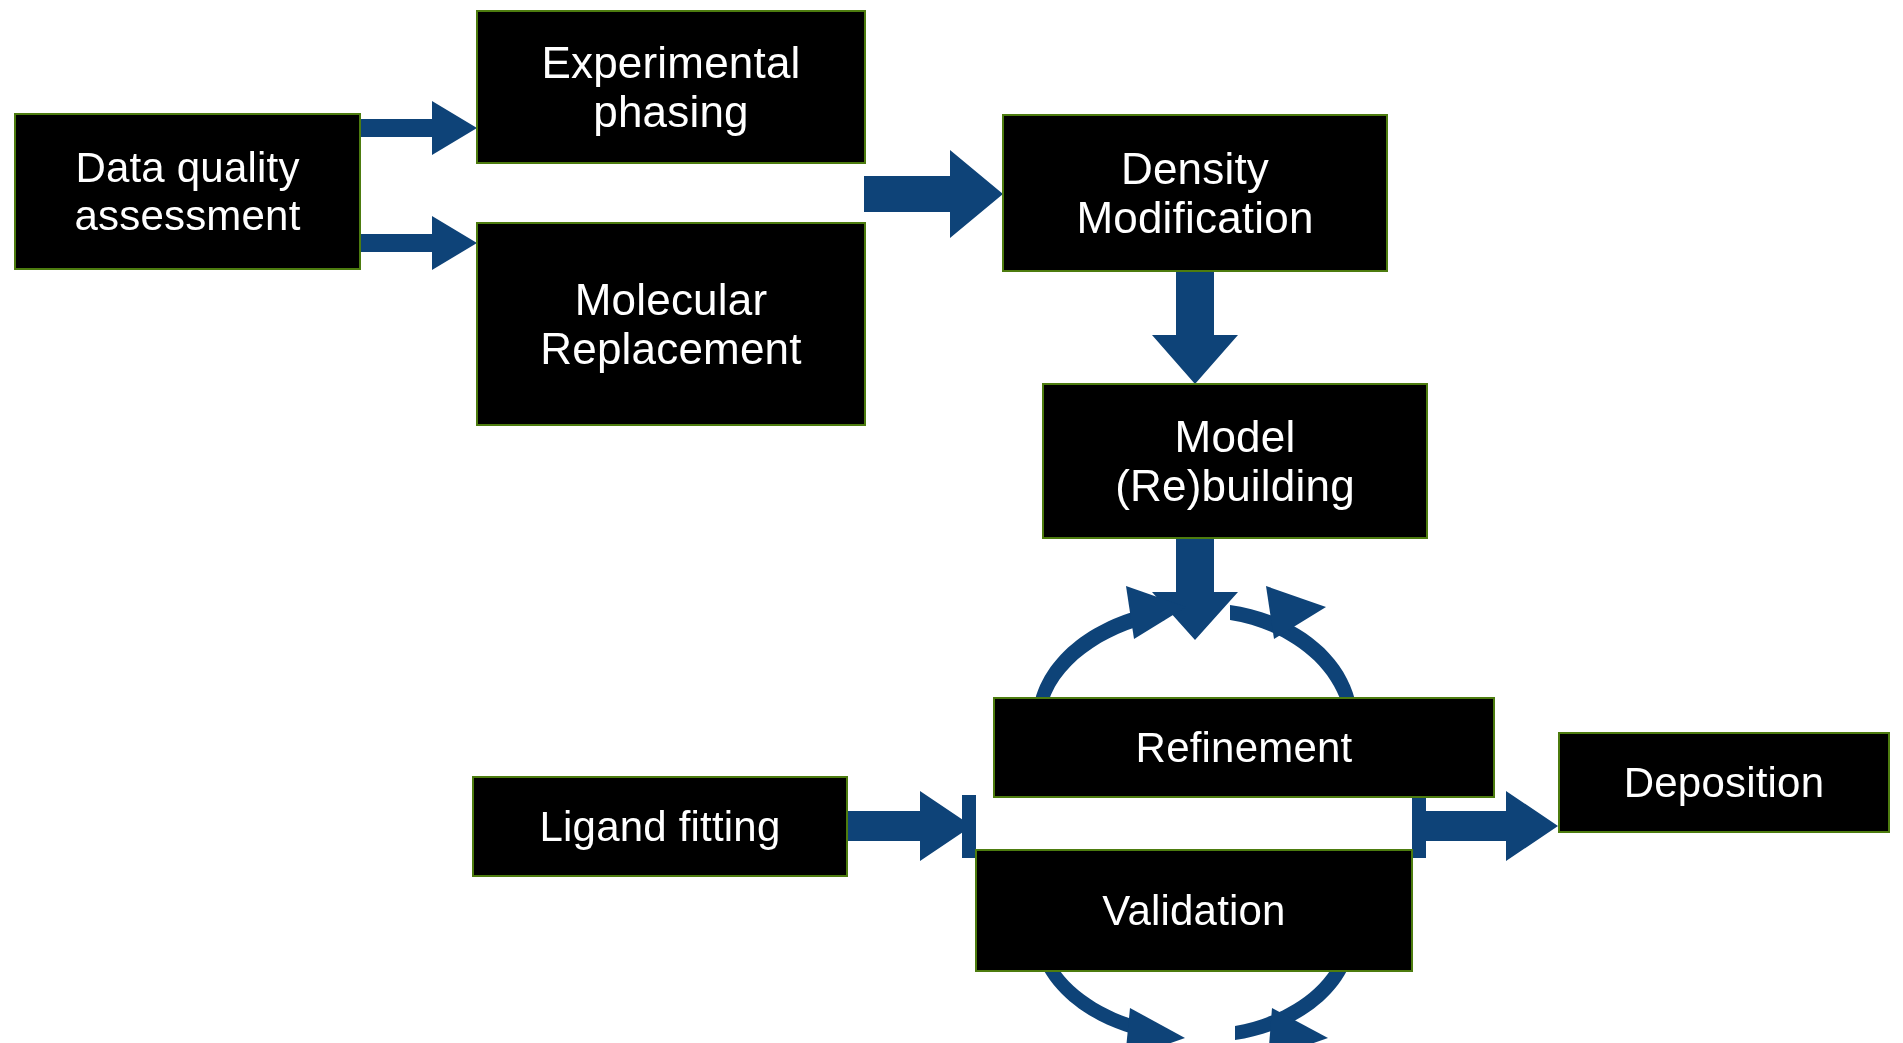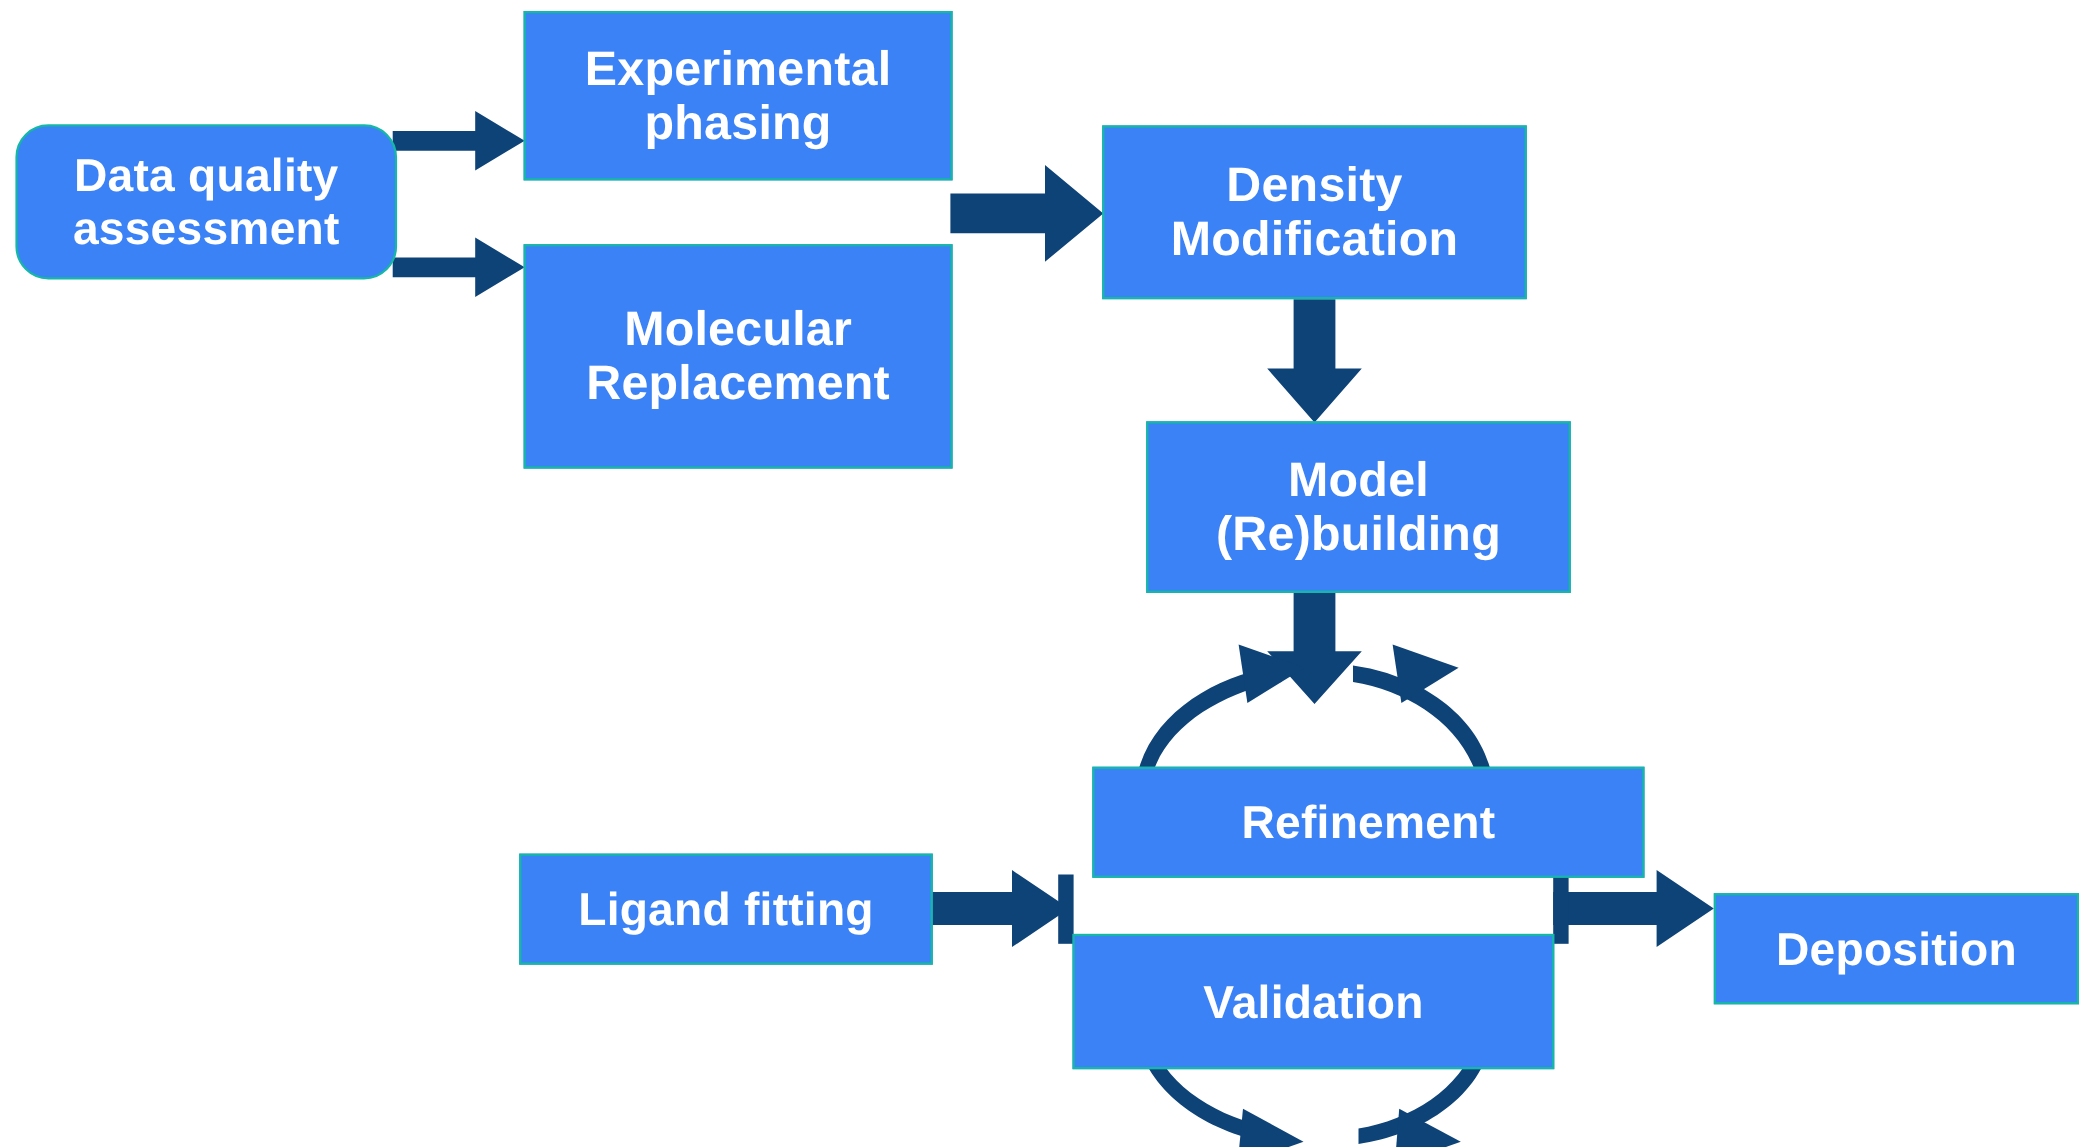--- a/index.html
+++ b/index.html
@@ -12,32 +12,32 @@
   }
   #canvas {
     position: relative;
     width: 1903px;
     height: 1043px;
     background: #ffffff;
     overflow: hidden;
   }
   .node {
     position: absolute;
-    background: #3b82f6;
-    border: 2px solid #14b8a6;
+    background: #000000;
+    border: 2px solid #4d7c0f;
     box-sizing: border-box;
     color: #ffffff;
     display: flex;
     align-items: center;
     justify-content: center;
     text-align: center;
     line-height: 1.12;
     letter-spacing: 0.2px;
     white-space: pre-line;
-    font-weight: 700;
+    font-weight: 400;
   }
   .node-label {
     display: block;
     width: 100%;
     white-space: pre-line;
   }
   .arrow-svg {
     position: absolute;
     left: 0;
     top: 0;
@@ -102,21 +102,21 @@
       <path d="M 1235 1040 C 1290 1032 1342 1000 1355 950 L 1342 947 C 1328 990 1282 1018 1235 1026 Z" fill="#0e4378"></path>
       <path d="M 1272 1008 L 1328 1038 L 1268 1059 Z" fill="#0e4378"></path>
     </g>
 
     <g>
       <rect x="962" y="795" width="14" height="63" fill="#0e4378"></rect>
       <rect x="1412" y="795" width="14" height="63" fill="#0e4378"></rect>
     </g>
   </svg>
 
-  <div class="node fs-42" style="left:14px; top:113px; width:347px; height:141px;border-radius:30px;">
+  <div class="node fs-42" style="left:14px; top:113px; width:347px; height:157px;">
     <span class="node-label">Data quality
 assessment</span>
   </div>
 
   <div class="node fs-44" style="left:476px; top:10px; width:390px; height:154px;">
     <span class="node-label">Experimental
 phasing</span>
   </div>
 
   <div class="node fs-44" style="left:476px; top:222px; width:390px; height:204px;">
@@ -139,17 +139,17 @@
   </div>
 
   <div class="node fs-42" style="left:975px; top:849px; width:438px; height:123px;">
     <span class="node-label">Validation</span>
   </div>
 
   <div class="node fs-42" style="left:472px; top:776px; width:376px; height:101px;">
     <span class="node-label">Ligand fitting</span>
   </div>
 
-  <div class="node fs-42" style="left:1558px; top:812px; width:332px; height:101px;">
+  <div class="node fs-42" style="left:1558px; top:732px; width:332px; height:101px;">
     <span class="node-label">Deposition</span>
   </div>
 
 </div>
 
 </body></html>

